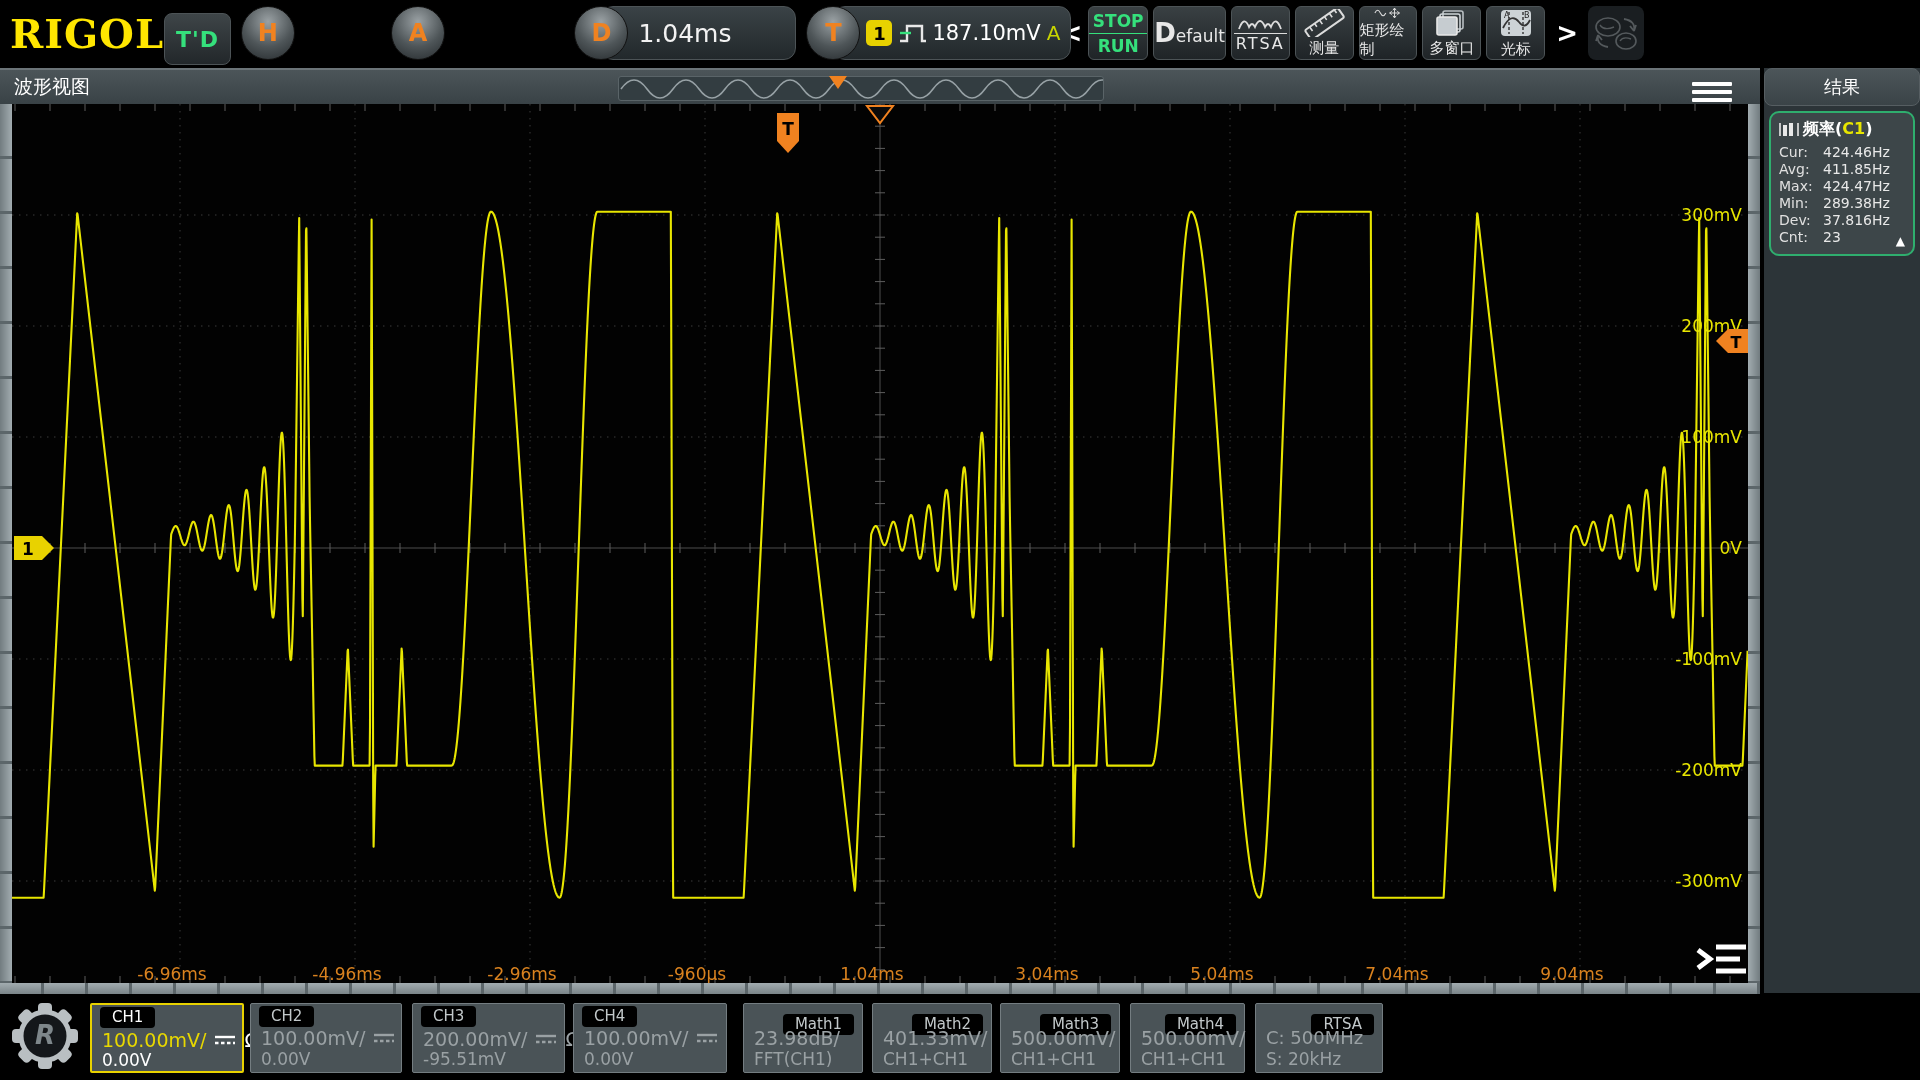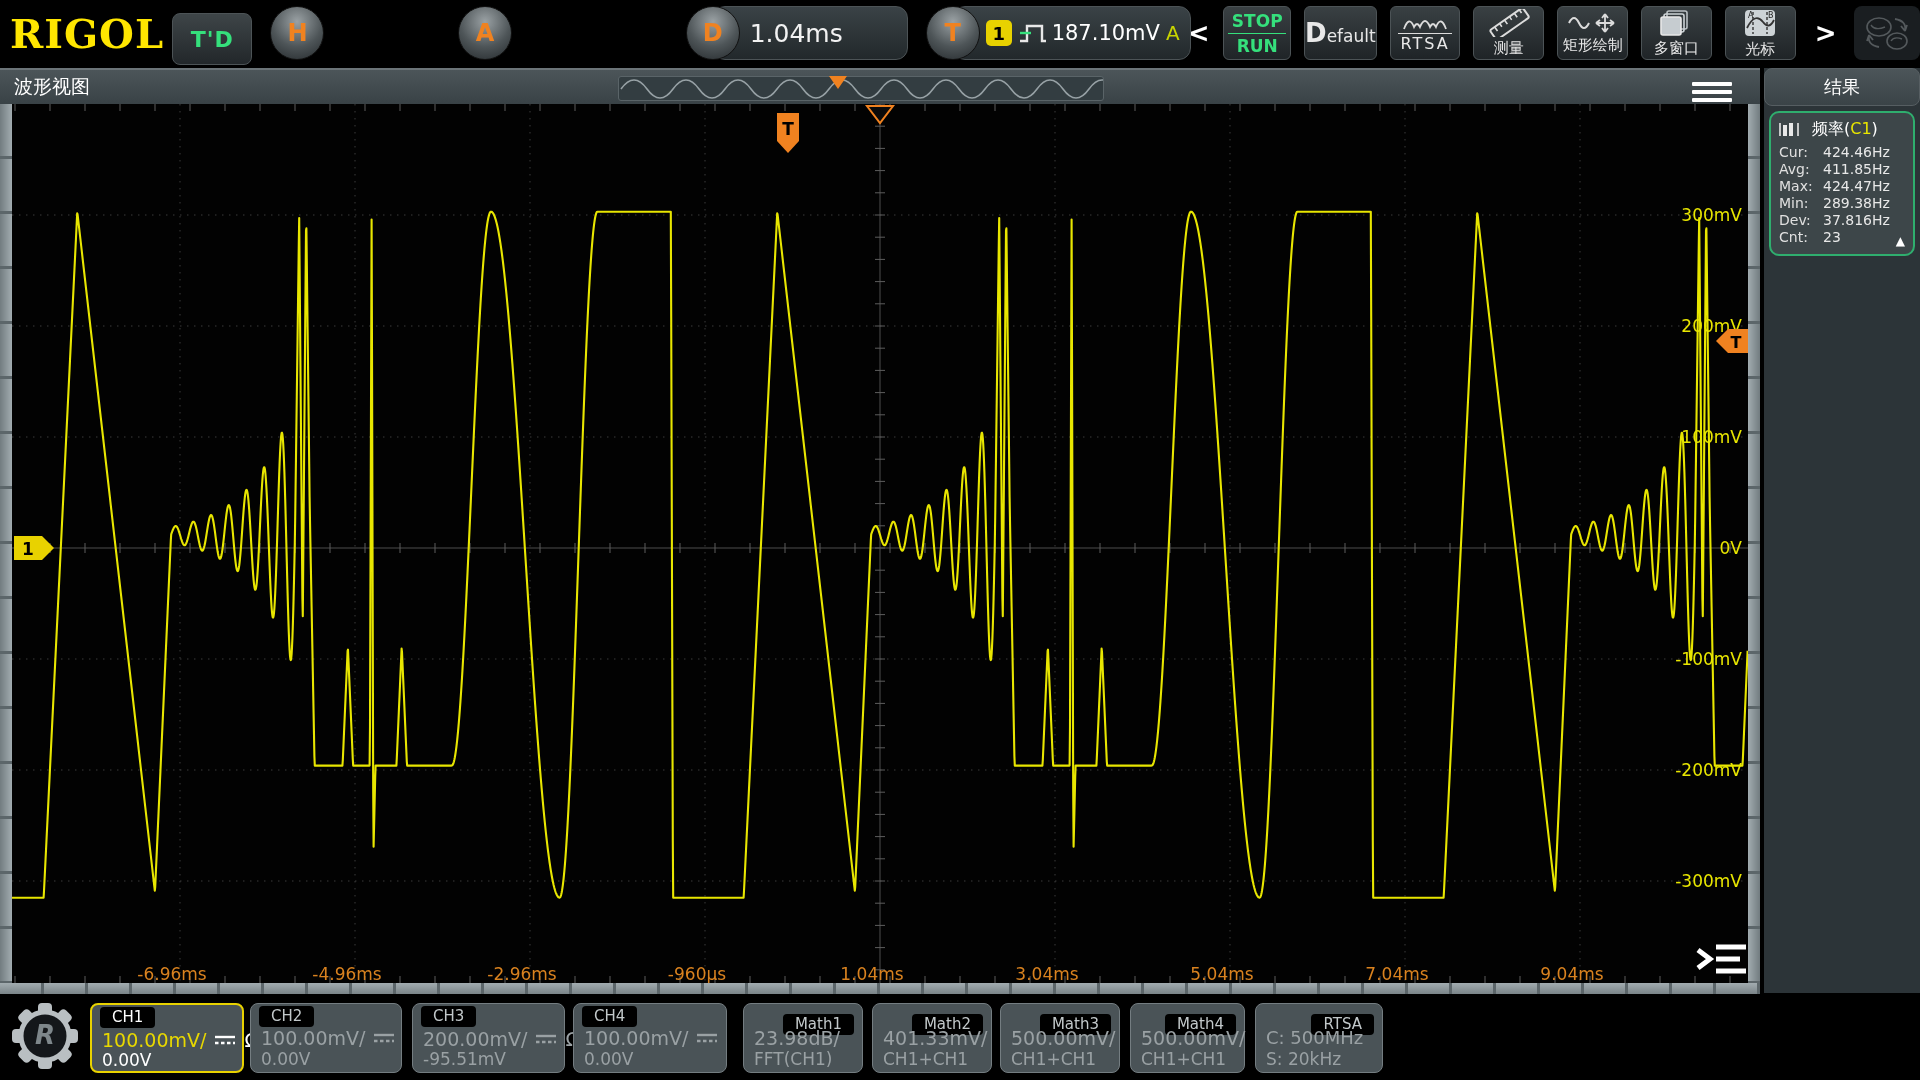--- a/index.html
+++ b/index.html
@@ -1,21 +1,21 @@
 <!DOCTYPE html>
 <html><head>
 <meta charset="utf-8">
 <style>
   * { margin:0; padding:0; box-sizing:border-box; }
   html,body { width:1920px; height:1080px; background:#000; overflow:hidden;
               font-family:"DejaVu Sans","Liberation Sans",sans-serif; }
 
   
-  #topbar { position:absolute; left:0; top:0; width:1920px; height:66px; background:#000;
-            display:flex; align-items:center;gap:8px; }
+  #topbar { position:absolute; left:0; top:0; width:1644px; height:66px; background:#000;
+            display:flex; align-items:center; }
   .logo { width:172px; font-family:"DejaVu Serif","Liberation Serif",serif; font-weight:bold;
           font-size:40px; color:#ffe600; letter-spacing:1px; padding-left:10px; }
   .tbtn { background:linear-gradient(#3e4548,#22272a); border:1px solid #4c5356; border-radius:8px;
           height:52px; display:flex; align-items:center; justify-content:center; color:#e8e8e8;margin-top:12px; }
   #td-btn { width:100px; color:#35e07c; font-size:22px; font-weight:bold; letter-spacing:1px; margin-right:10px;}
   .keyblock { position:relative; height:54px; margin-right:10px; display:flex; align-items:center; }
   .keycirc { position:absolute; left:0; top:0; width:54px; height:54px; border-radius:50%;
              background:radial-gradient(circle at 50% 28%, #9aa1a4, #4e5558 55%, #24292c);
              border:1px solid #111; display:flex; align-items:center; justify-content:center;
              color:#f08220; font-size:24px; font-weight:bold; z-index:2; }
@@ -72,29 +72,29 @@
   
   #scope { position:absolute; left:12px; top:104px; background:#020202; }
 
   
   #results { position:absolute; left:1764px; top:68px; width:156px; height:925px; background:#2c3438; }
   #results-header { height:38px; background:linear-gradient(#4c5559,#3a4347); border-radius:8px;
                     display:flex; align-items:center; justify-content:center; color:#fff; font-size:18px;
                     border:1px solid #565e62; margin-bottom:5px;}
   #meas-card { position:relative; margin:4px 5px; background:#3d4649; border:2px solid #2fae6e;
                border-radius:10px; padding:4px 6px 8px 8px; }
-  #meas-tab { display:flex; align-items:center; gap:13px; color:#fff; font-size:16px; padding:2px 0 4px 0;}
+  #meas-tab { display:flex; align-items:center; gap:4px; color:#fff; font-size:16px; padding:2px 0 4px 0;font-weight:bold;}
   .meas-row { display:flex; font-size:14px; line-height:17px; color:#e8e8e8;}
   .meas-row .lbl { width:44px; color:#e0e0e0; }
   #meas-arrow { position:absolute; right:8px; bottom:6px; color:#fff; font-size:12px; }
 
   
   #bottombar { position:absolute; left:0; top:997px; width:1920px; height:83px; background:#000; }
   .card { position:absolute; top:6px; height:70px; background:#4a5357; border:1px solid #747d81;
-          border-radius:8px; color:#9aa1a4; cursor:pointer;}
+          border-radius:2px; color:#9aa1a4; cursor:pointer;}
   .card .tab { position:absolute; top:0px; background:#000; border-radius:0 0 4px 4px; padding:1px 12px 2px 12px;
                font-size:15px; color:#c2c8ca; white-space:nowrap;}
   .card .tab.left { left:8px; border-radius:4px; top:2px;}
   .card .tab.right { right:8px; border-radius:4px; top:2px;margin-top:8px;}
   .card .l1 { position:absolute; left:10px; top:23px; font-size:19px; display:flex; align-items:center; gap:7px; white-space:nowrap;}
   .card .l2 { position:absolute; left:10px; top:45px; font-size:17px; white-space:nowrap;}
   .card.active { border:2px solid #e8d200; color:#fff; }
   .card.active .tab { color:#fff; }
   .card.active .l1 .scale { color:#e8d800; }
   #gear { position:absolute; left:10px; top:3px; width:70px; height:72px; }

